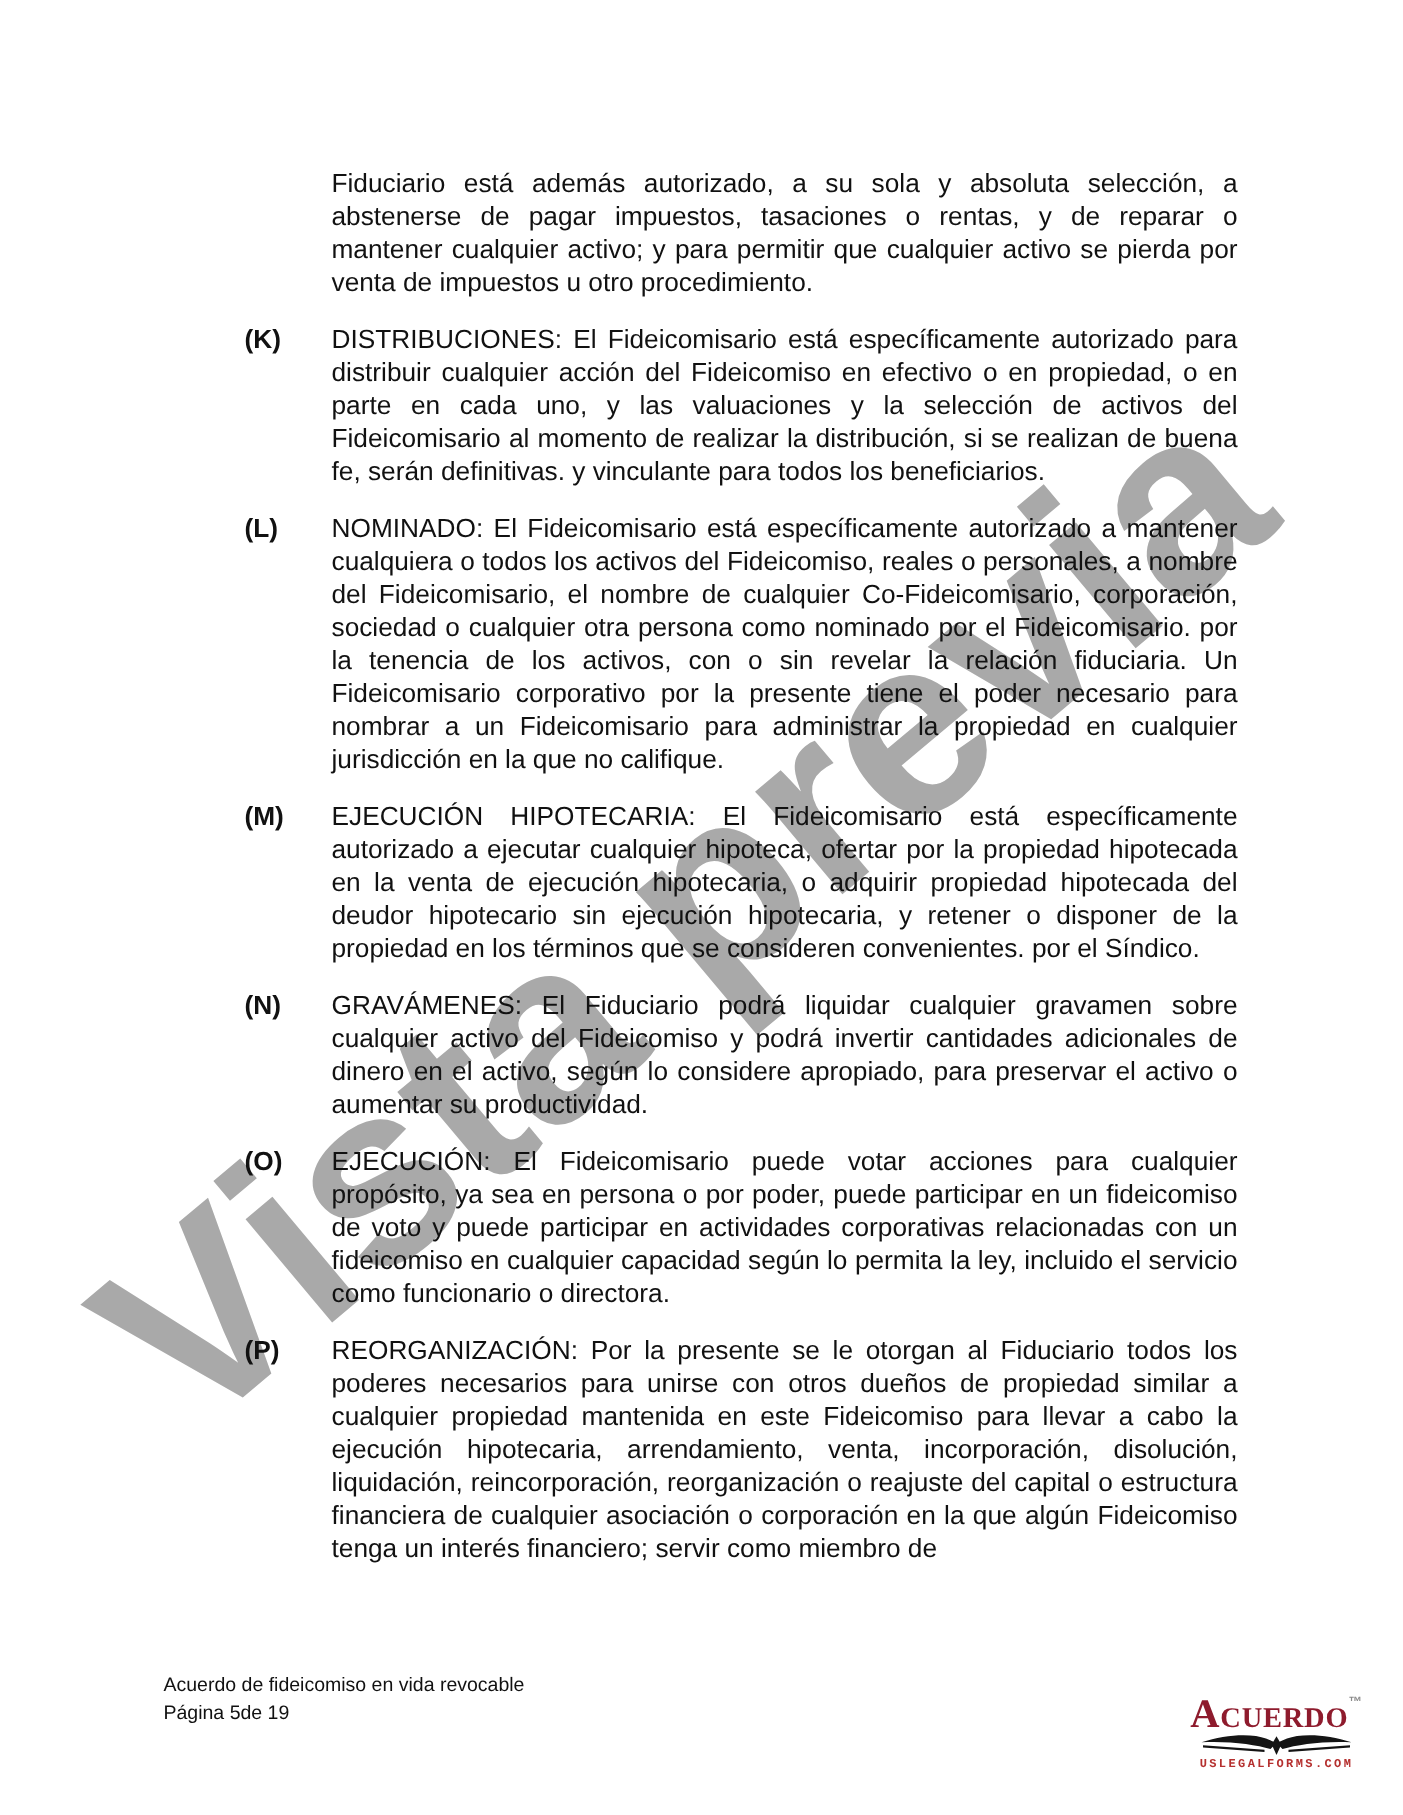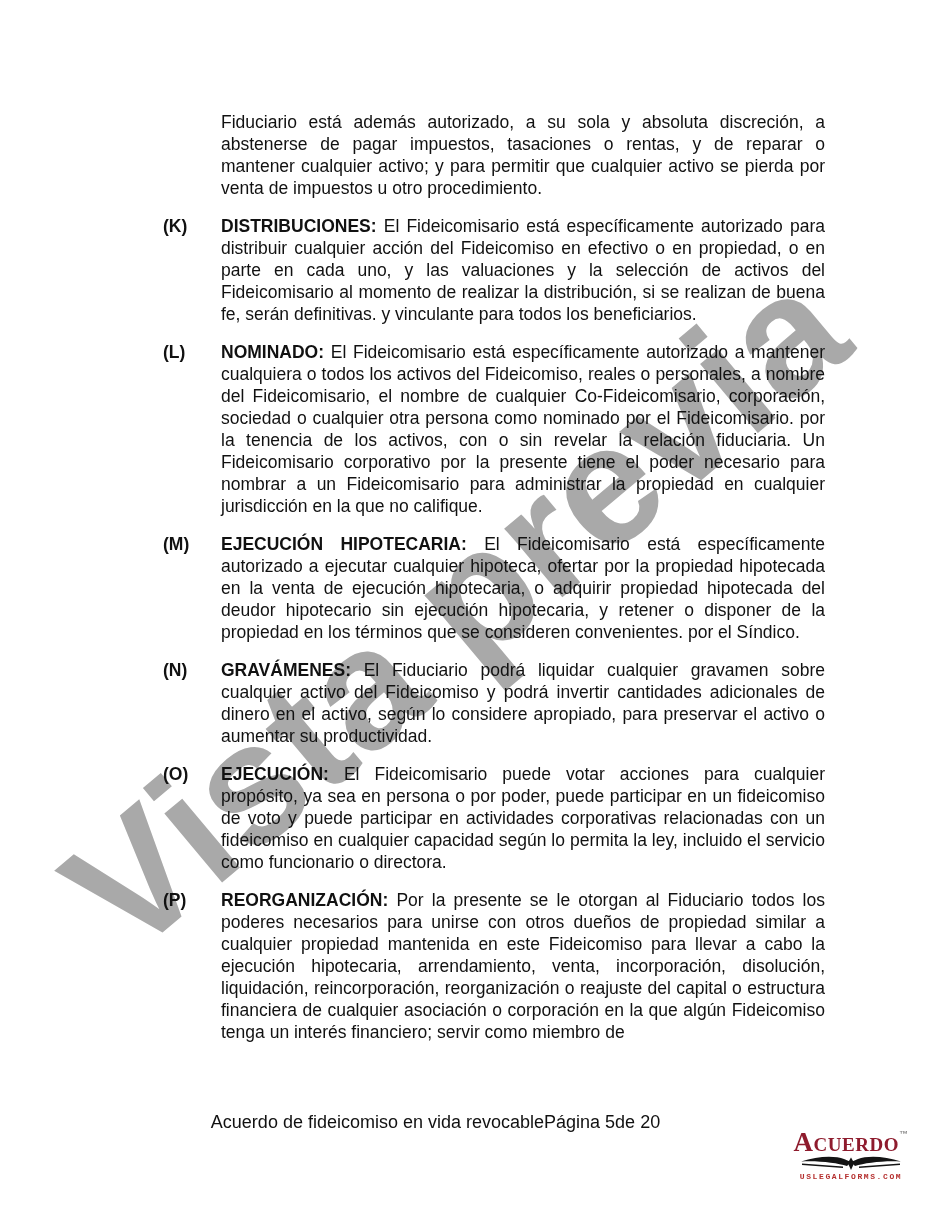--- a/index.html
+++ b/index.html
@@ -26,25 +26,25 @@
     user-select:none;
   }
   .doc{
     position:absolute;left:163px;top:111px;width:662px;z-index:2;
     font-size:17.5px;line-height:22px;
   }
   .intro{margin:0 0 0 58px;text-align:justify;}
   .clause{display:flex;margin-top:16px;}
   .clabel{flex:0 0 58px;font-weight:bold;}
   .cbody{margin:0;flex:1;text-align:justify;}
-  .chead{font-weight:bold;}
+  .chead{font-weight:normal;}
   .footer{
     position:absolute;left:109px;top:1113px;width:653px;z-index:2;
-    display:flex;justify-content:center;
-    font-size:18px;line-height:19px;
+    display:flex;justify-content:flex-end;
+    font-size:13px;line-height:19px;flex-direction:column;
   }
   .logo{
     position:absolute;left:791px;top:1130px;width:120px;z-index:2;
     text-align:center;
   }
   .brand{
     font-family:"Liberation Serif", serif;
     font-variant:small-caps;
     font-weight:bold;
     font-size:27px;line-height:24px;
@@ -64,21 +64,21 @@
     color:var(--site);margin-top:1px;white-space:nowrap;font-family:Liberation Mono, monospace;
   }
 </style>
 </head>
 <body>
 
 <div class="watermark">Vista previa</div>
 
 <div class="doc">
 
-  <p class="intro">Fiduciario está además autorizado, a su sola y absoluta discreción, a abstenerse de pagar impuestos, tasaciones o rentas, y de reparar o mantener cualquier activo; y para permitir que cualquier activo se pierda por venta de impuestos u otro procedimiento.</p>
+  <p class="intro">Fiduciario está además autorizado, a su sola y absoluta selección, a abstenerse de pagar impuestos, tasaciones o rentas, y de reparar o mantener cualquier activo; y para permitir que cualquier activo se pierda por venta de impuestos u otro procedimiento.</p>
 
   <div class="clause">
     <span class="clabel">(K)</span>
     <p class="cbody"><b class="chead">DISTRIBUCIONES:</b> <span>El Fideicomisario está específicamente autorizado para distribuir cualquier acción del Fideicomiso en efectivo o en propiedad, o en parte en cada uno, y las valuaciones y la selección de activos del Fideicomisario al momento de realizar la distribución, si se realizan de buena fe, serán definitivas. y vinculante para todos los beneficiarios.</span></p>
   </div>
 
   <div class="clause">
     <span class="clabel">(L)</span>
     <p class="cbody"><b class="chead">NOMINADO:</b> <span>El Fideicomisario está específicamente autorizado a mantener cualquiera o todos los activos del Fideicomiso, reales o personales, a nombre del Fideicomisario, el nombre de cualquier Co-Fideicomisario, corporación, sociedad o cualquier otra persona como nominado por el Fideicomisario. por la tenencia de los activos, con o sin revelar la relación fiduciaria. Un Fideicomisario corporativo por la presente tiene el poder necesario para nombrar a un Fideicomisario para administrar la propiedad en cualquier jurisdicción en la que no califique.</span></p>
   </div>
@@ -100,21 +100,21 @@
 
   <div class="clause">
     <span class="clabel">(P)</span>
     <p class="cbody"><b class="chead">REORGANIZACIÓN:</b> <span>Por la presente se le otorgan al Fiduciario todos los poderes necesarios para unirse con otros dueños de propiedad similar a cualquier propiedad mantenida en este Fideicomiso para llevar a cabo la ejecución hipotecaria, arrendamiento, venta, incorporación, disolución, liquidación, reincorporación, reorganización o reajuste del capital o estructura financiera de cualquier asociación o corporación en la que algún Fideicomiso tenga un interés financiero; servir como miembro de</span></p>
   </div>
 
 </div>
 
 <div class="footer">
   <span>Acuerdo de fideicomiso en vida revocable</span>
-  <span>Página 5de 20</span>
+  <span>Página 5de 19</span>
 </div>
 
 <div class="logo">
   <div class="brand"><span>Acuerdo</span><sup>™</sup></div>
   <svg class="wings" width="104" height="16" viewBox="0 0 104 16" aria-hidden="true">
     <path d="M52 7 L45 4 C36 0.5 18 1 2 6.5 C20 5.5 38 8 48 11 Z"></path>
     <path d="M52 7 L59 4 C68 0.5 86 1 102 6.5 C84 5.5 66 8 56 11 Z"></path>
     <path d="M52 2.5 L48.8 8 L52 15 L55.2 8 Z"></path>
     <path d="M3 8.5 L44 11.5 L44 13 L3 10 Z"></path>
     <path d="M101 8.5 L60 11.5 L60 13 L101 10 Z"></path>

